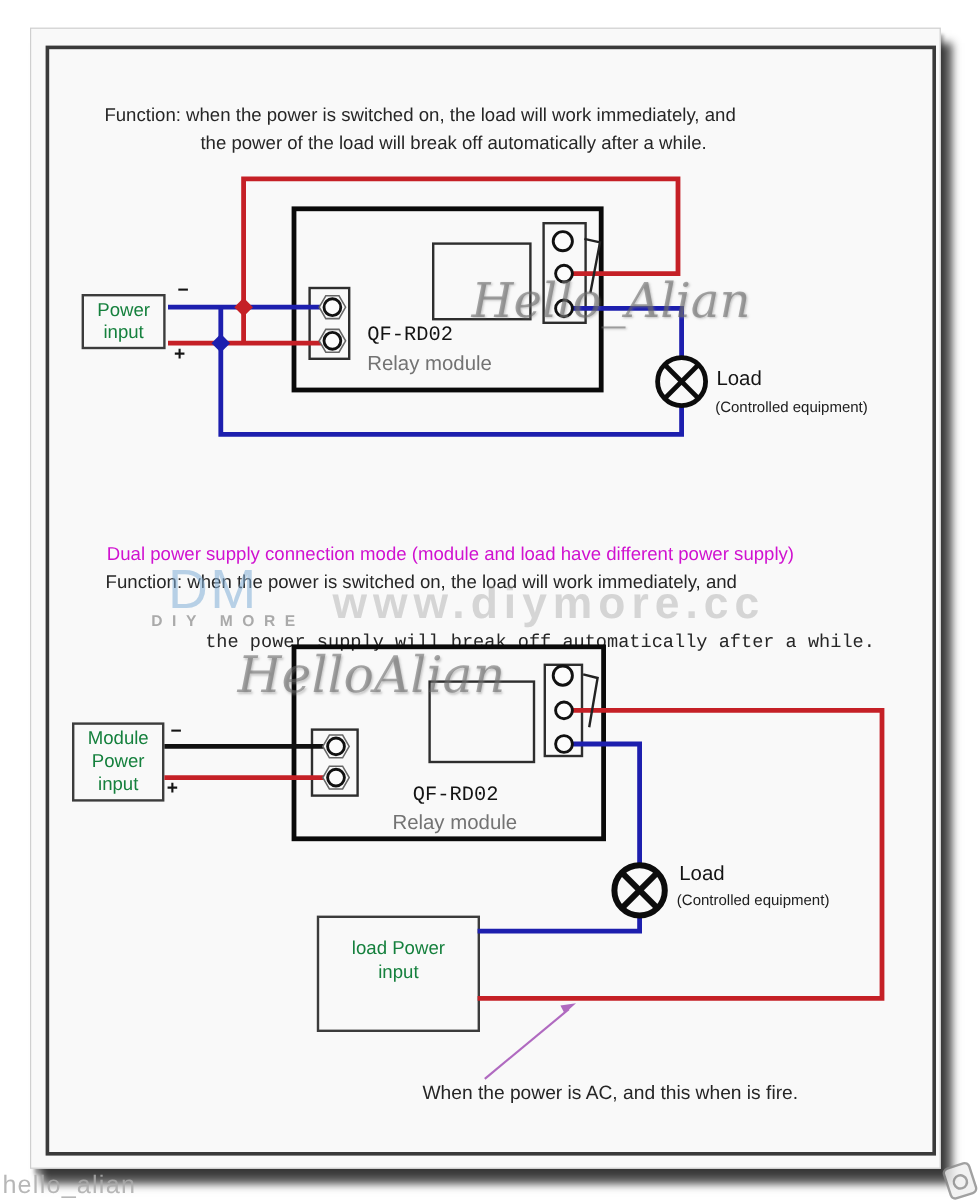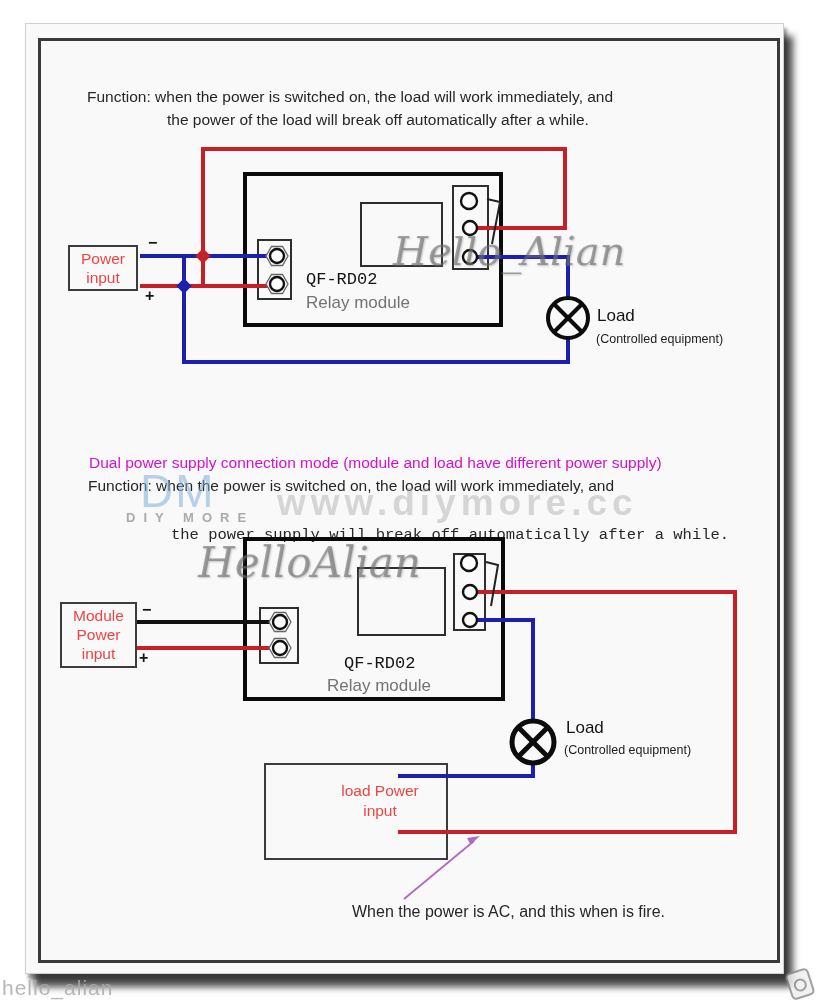--- a/index.html
+++ b/index.html
@@ -7,21 +7,21 @@
           font-family:"Liberation Sans", sans-serif;background:#ffffff;}
   
   .sheet{position:absolute;left:25px;top:23px;width:757px;height:949px;
          background:#f9f9f9;border:1px solid #cfcfcf;
          box-shadow:9px 13px 7px rgba(25,25,25,0.78), 3px 5px 3px rgba(0,0,0,0.35);}
   .frame{position:absolute;left:38px;top:38px;width:736px;height:919px;
          border:3px solid #3a3a3a;}
   .txt{position:absolute;white-space:nowrap;color:#262626;font-size:15.5px;}
   .magenta{color:#d012d0;}
   .box{position:absolute;border:2px solid #3c3c3c;background:#f9f9f9;
-       color:#ef4444;text-align:center;font-size:15.5px;line-height:19px;}
+       color:#15803d;text-align:center;font-size:15.5px;line-height:19px;}
   .module{position:absolute;border:4px solid #0a0a0a;background:transparent;}
   .part{position:absolute;border:2px solid #2e2e2e;background:#f9f9f9;}
   .sign{position:absolute;font-size:16px;font-weight:600;color:#141414;}
   .mono{font-family:"Liberation Mono", monospace;font-size:17px;color:#141414;}
   .modname{font-size:17px;color:#737373;}
   .loadlbl{font-size:17px;color:#141414;}
   .loadsub{font-size:12.5px;color:#202020;}
   svg.overlay{position:absolute;left:0;top:0;pointer-events:none;}
   
   .wm-script{position:absolute;font-family:"DejaVu Serif", serif;font-style:italic;
@@ -81,21 +81,21 @@
   <div class="part" style="left:259px;top:607px;width:36px;height:53px;"></div>
   <div class="part" style="left:357px;top:567px;width:85px;height:65px;"></div>
   <div class="part" style="left:453px;top:553px;width:29px;height:74px;"></div>
 
   <div class="txt mono" style="left:344px;top:654px;">QF-RD02</div>
   <div class="txt modname" style="left:327px;top:676px;">Relay module</div>
 
   <div class="txt loadlbl" style="left:566px;top:718px;">Load</div>
   <div class="txt loadsub" style="left:564px;top:743px;">(Controlled equipment)</div>
 
-  <div class="box" style="left:264px;top:763px;width:132px;height:77px;padding-top:16px;line-height:20px;padding-left:48px;">
+  <div class="box" style="left:264px;top:763px;width:132px;height:77px;padding-top:16px;line-height:20px;">
     <div>load Power</div>
     <div>input</div>
   </div>
 
   <div class="txt" style="left:352px;top:903px;font-size:16px;">When the power is AC, and this when is fire.</div>
 
   <svg class="overlay" width="817" height="1000" viewBox="0 0 817 1000">
 
     <polyline points="140,256 278,256" fill="none" stroke="#1d1fae" stroke-width="4"></polyline>
     <polyline points="184,256 184,362 568,362 568,338" fill="none" stroke="#1d1fae" stroke-width="4"></polyline>

